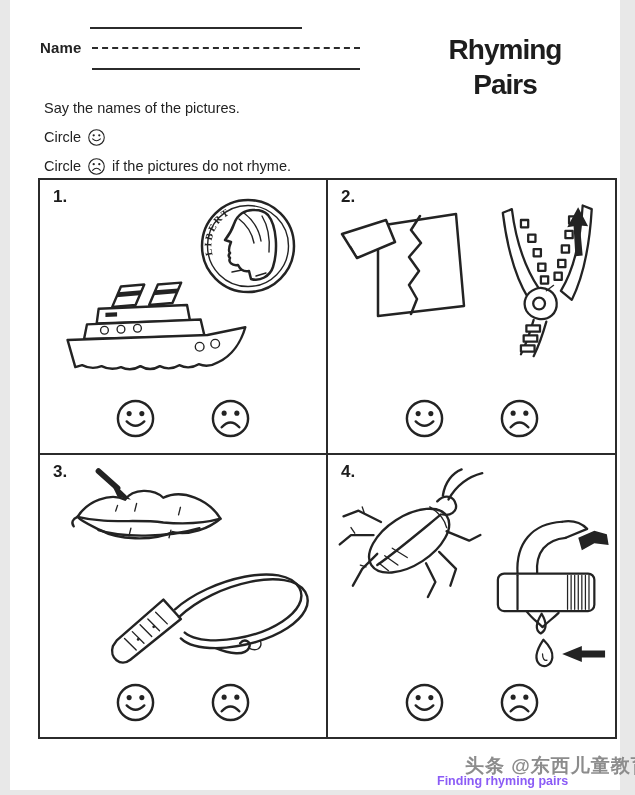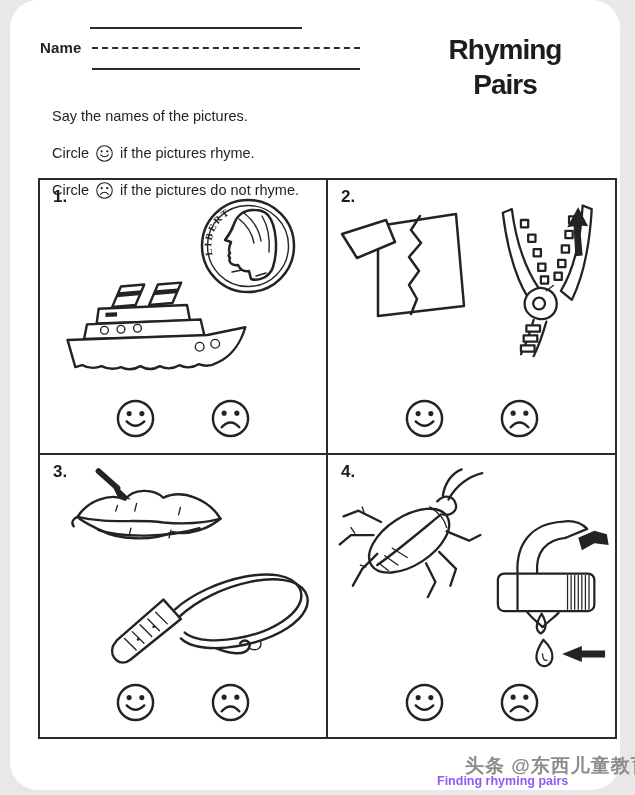--- a/index.html
+++ b/index.html
@@ -1,31 +1,31 @@
 <!DOCTYPE html>
 <html><head>
 <meta charset="utf-8">
 <style>
   html,body{margin:0;padding:0;}
   body{font-family:"Liberation Sans", sans-serif; background:#dcdcdc;}
   .stage{position:relative;width:635px;height:795px;background:#e8e8e8;overflow:hidden;}
-  .paper{position:absolute;left:10px;top:0;width:610px;height:790px;background:#ffffff;color:#232323;border-radius:28px;}
+  .paper{position:absolute;left:10px;top:0;width:610px;height:790px;background:#ffffff;color:#232323;}
 
   
   .name-label{position:absolute;left:30px;top:39px;font-size:15px;font-weight:bold;letter-spacing:.2px;}
   .write-lines{position:absolute;left:78px;top:27px;width:275px;height:46px;}
   .wl-top{position:absolute;left:2px;top:0;width:212px;border-top:2.5px solid #2b2b2b;}
   .wl-dash{position:absolute;left:4px;top:20px;width:268px;border-top:2.5px dashed #2b2b2b;}
   .wl-bottom{position:absolute;left:4px;top:41px;width:268px;border-top:2.5px solid #2b2b2b;}
   .page-title{position:absolute;left:385px;top:32px;width:220px;text-align:center;
               font-size:28px;font-weight:bold;letter-spacing:-1px;line-height:1.25;color:#1d1d1d;}
 
   
   .instructions{position:absolute;left:30px;top:92px;font-size:14.5px;line-height:25px;color:#232323;}
-  .instructions p{margin:12px;display:flex;align-items:center;}
+  .instructions p{margin:4px;display:flex;align-items:center;}
   .inline-face{width:19px;height:19px;margin:0 6px;flex:0 0 auto;}
   .uline{}
   .sp{white-space:pre;}
 
   
   .grid{position:absolute;left:28px;top:178px;width:579px;height:561px;border:2px solid #2b2b2b;
         box-sizing:border-box;display:grid;grid-template-columns:288px 287px;grid-template-rows:275px 282px;}
   .cell{position:relative;box-sizing:border-box;}
   .cell-1,.cell-3{border-right:2px solid #2b2b2b;}
   .cell-1,.cell-2{border-bottom:2px solid #2b2b2b;}
@@ -78,21 +78,20 @@
           <span>Say the names of the pictures.</span>
         </p>
       <p>
         <span>Circle</span>
         <svg class="inline-face" viewBox="0 0 44 44">
           <circle class="ln" cx="22" cy="22" r="18"></circle>
           <circle class="fl" cx="15.5" cy="17" r="2.6"></circle>
             <circle class="fl" cx="28.5" cy="17" r="2.6"></circle>
           <path class="ln" d="M13,25 Q22,34 31,25"></path>
         </svg>
-        <span>if the pictures rhyme.</span>
       </p>
       <p>
         <span>Circle</span>
         <svg class="inline-face" viewBox="0 0 44 44">
           <circle class="ln" cx="22" cy="22" r="18"></circle>
           <circle class="fl" cx="15.5" cy="16.5" r="2.6"></circle>
             <circle class="fl" cx="28.5" cy="16.5" r="2.6"></circle>
           <path class="ln" d="M13,31 Q22,21 31,31"></path>
         </svg>
         <span>if the pictures do</span>

